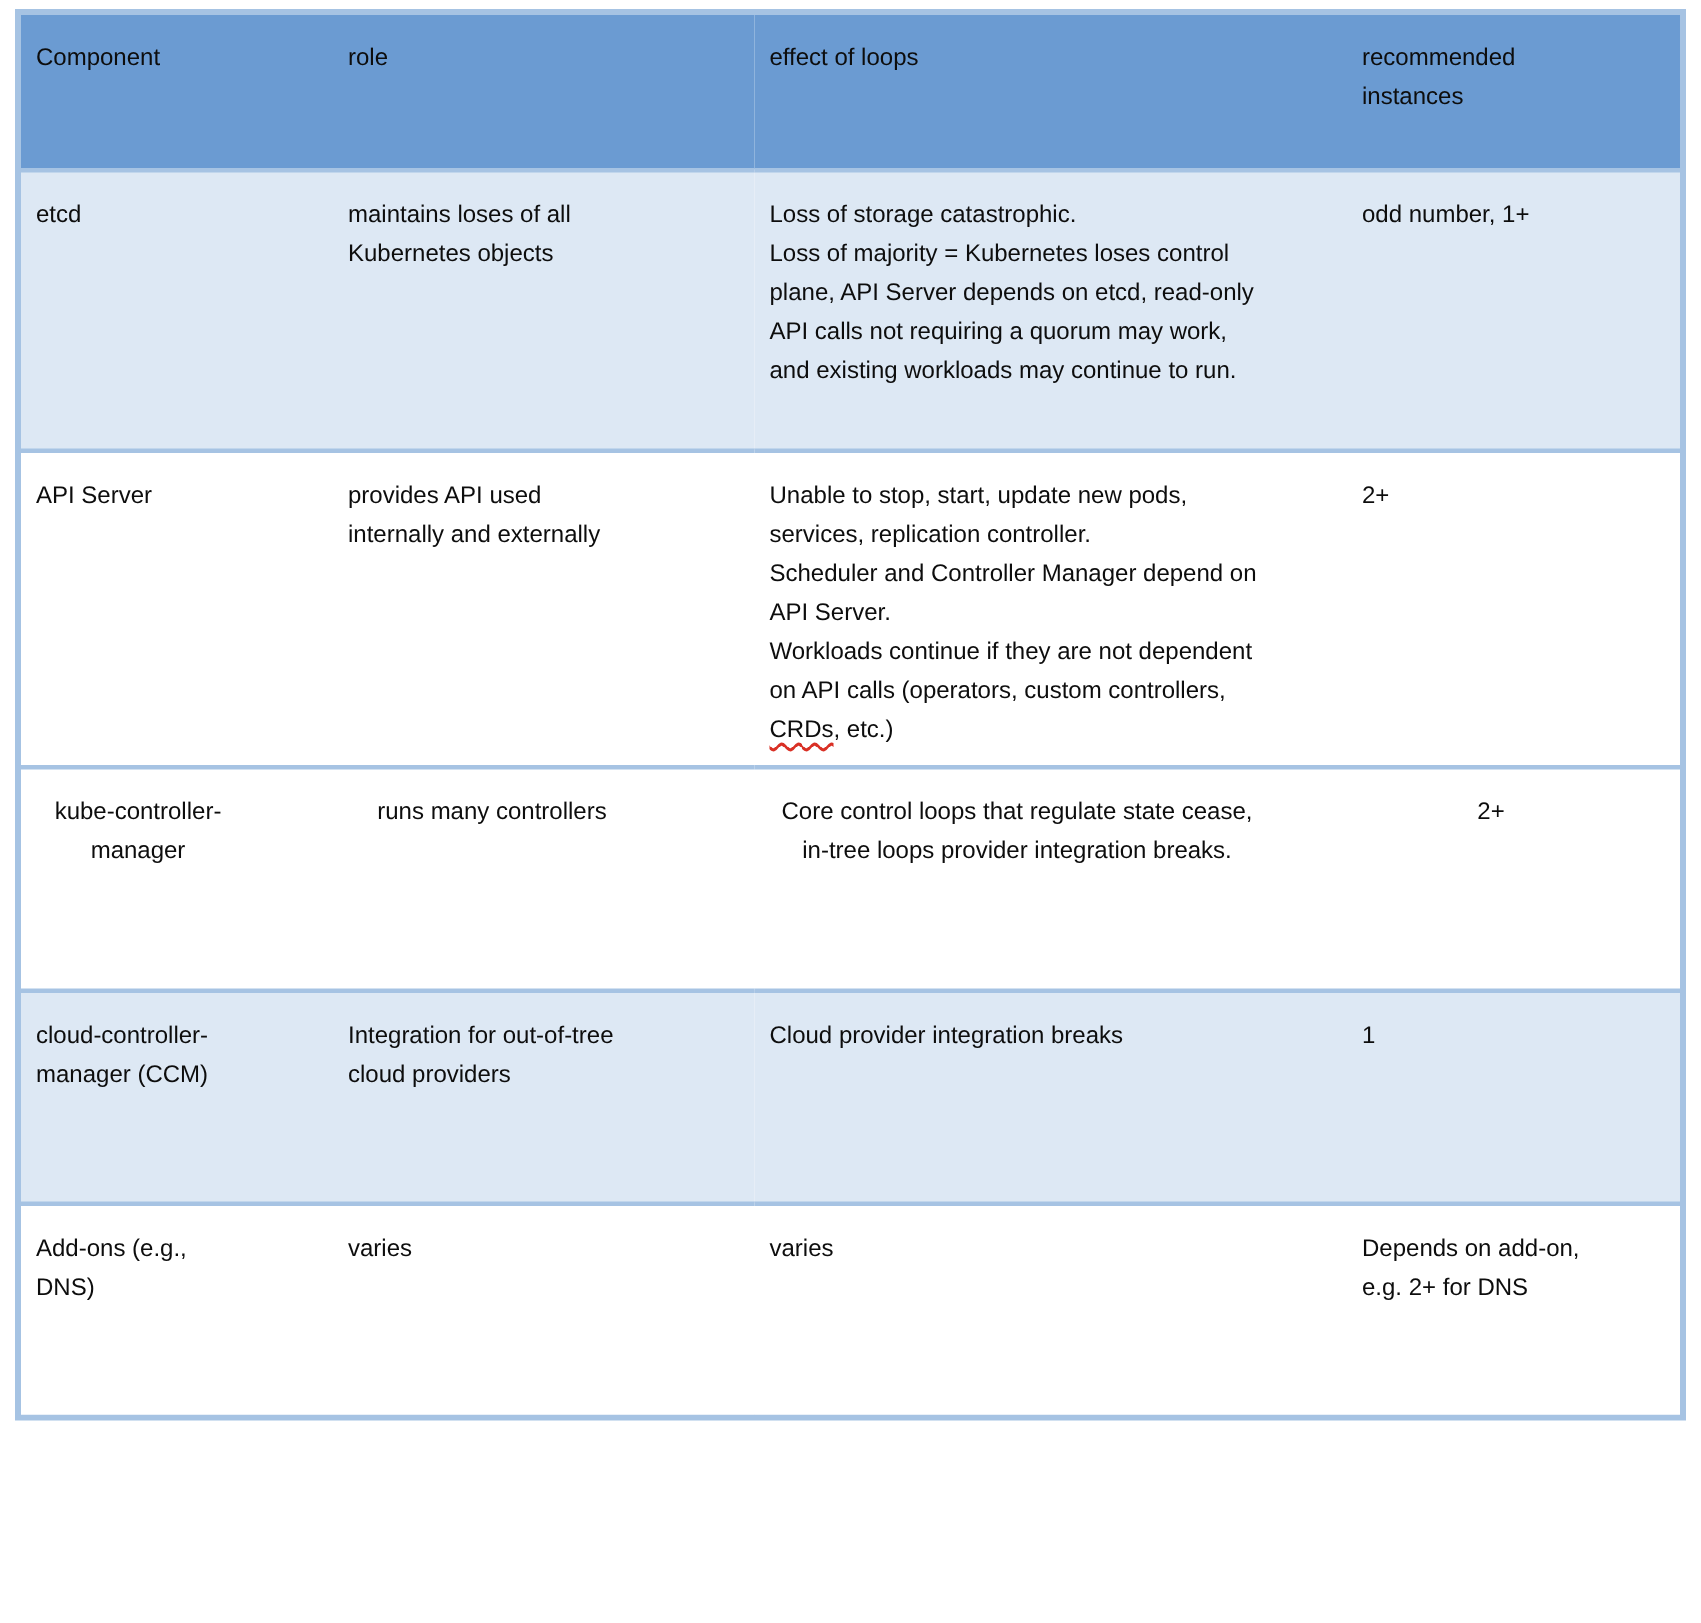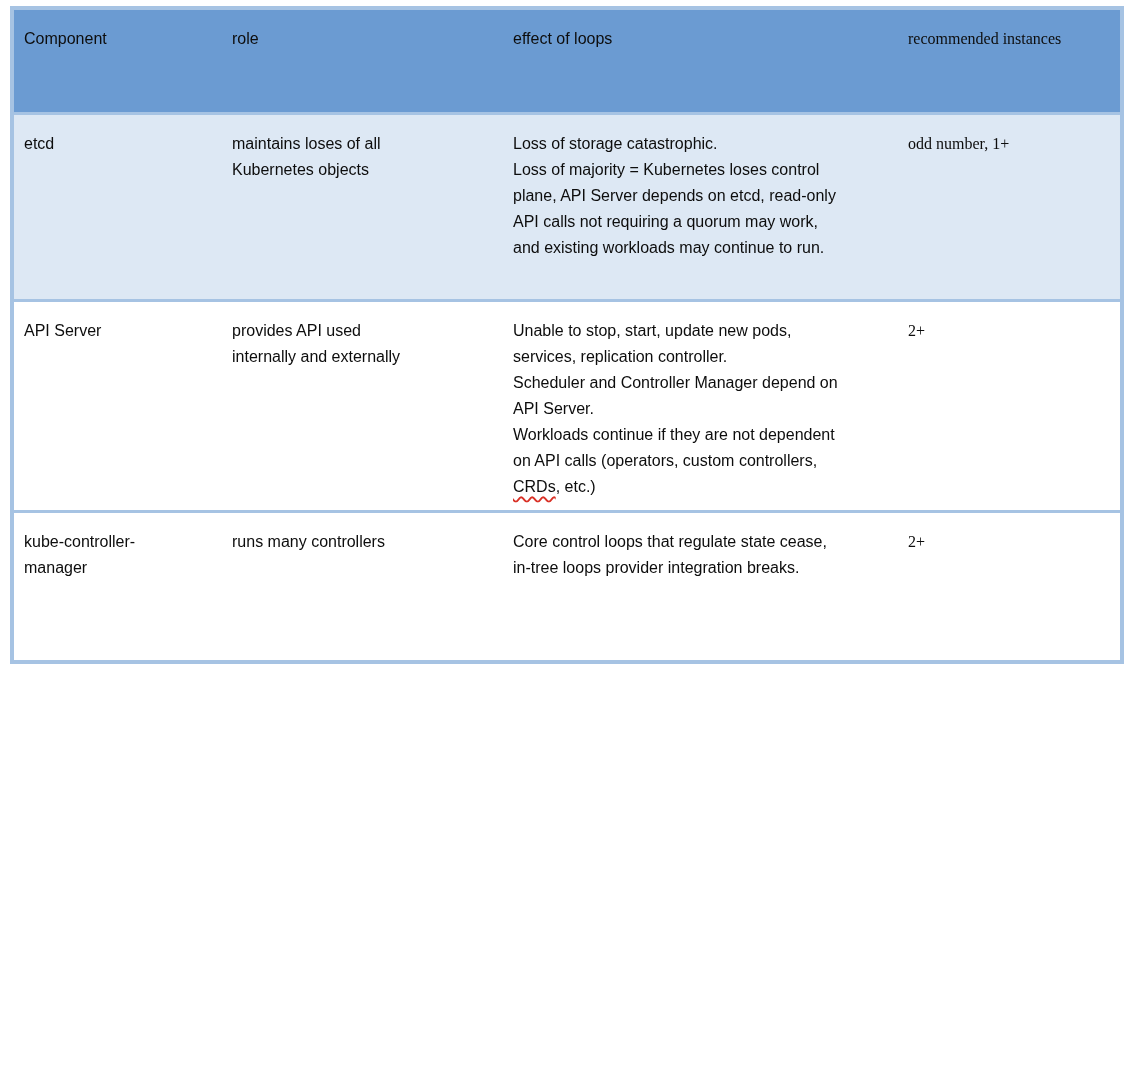--- a/index.html
+++ b/index.html
@@ -44,31 +44,31 @@
     padding:16px 10px 10px 10px;
     border-bottom:3px solid var(--border);
   }
   tr:last-child td{border-bottom:none;}
   thead th{background:var(--header-bg);height:103px;}
   tbody tr.alt td{background:var(--row-alt-bg);margin-left:42px;}
   tbody tr.plain td{background:var(--row-bg);}
   tr.r-etcd td{height:187px;}
   tr.r-api td{height:207px;}
   tr.r-sched td{height:102px;}
-  tr.r-kcm td{height:149px;}
+  tr.r-kcm td{height:149px;text-align:center;}
   tr.r-ccm td{height:142px;}
   tr.r-addons td{height:141px;}
   .cell-text{
     white-space:pre-line;
     overflow-wrap:break-word;
   }
   .w1{max-width:136px;}
   .w2{max-width:192px;}
   .w3{max-width:330px;}
-  .w4{max-width:172px;font-family:Liberation Serif, serif;}
+  .w4{max-width:172px;}
   .misspelled{
     text-decoration:underline;
     text-decoration-style:wavy;
     text-decoration-color:var(--squiggle);
     text-decoration-thickness:2px;
     text-underline-offset:4px;
     text-decoration-skip-ink:none;
   }
 </style>
 </head>
@@ -137,15 +137,43 @@
         <td>
             <div class="cell-text w2">runs many controllers</div>
           </td>
         <td>
             <div class="cell-text w3">Core control loops that regulate state cease, in-tree loops provider integration breaks.</div>
           </td>
         <td>
             <div class="cell-text w4">2+</div>
           </td>
       </tr>
+      <tr class="alt r-ccm">
+        <td>
+            <div class="cell-text w1">cloud-controller-manager (CCM)</div>
+          </td>
+        <td>
+            <div class="cell-text w2">Integration for out-of-tree cloud providers</div>
+          </td>
+        <td>
+            <div class="cell-text w3">Cloud provider integration breaks</div>
+          </td>
+        <td>
+            <div class="cell-text w4">1</div>
+          </td>
+      </tr>
+      <tr class="plain r-addons">
+        <td>
+            <div class="cell-text w1">Add-ons (e.g., DNS)</div>
+          </td>
+        <td>
+            <div class="cell-text w2">varies</div>
+          </td>
+        <td>
+            <div class="cell-text w3">varies</div>
+          </td>
+        <td>
+            <div class="cell-text w4">Depends on add-on, e.g. 2+ for DNS</div>
+          </td>
+      </tr>
     </tbody>
   </table>
 </div>
 
 </body></html>

